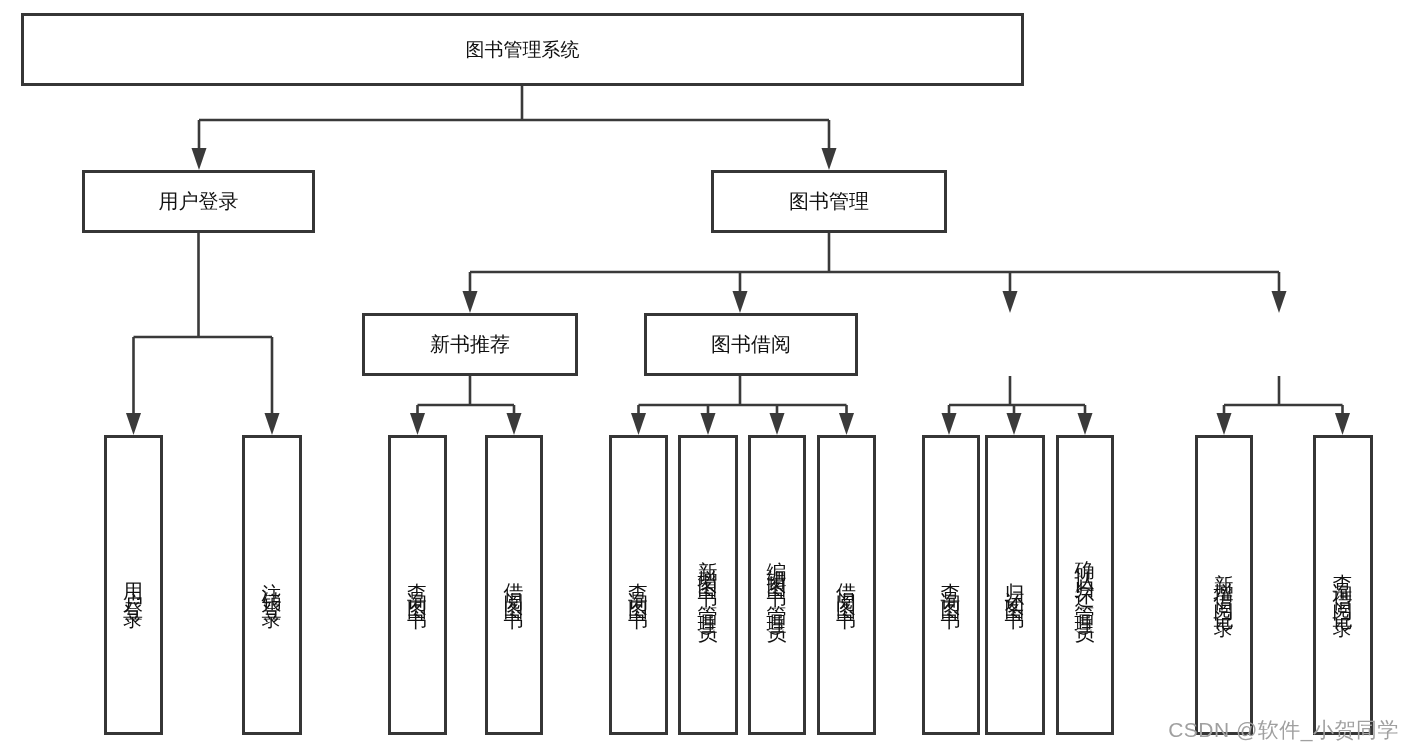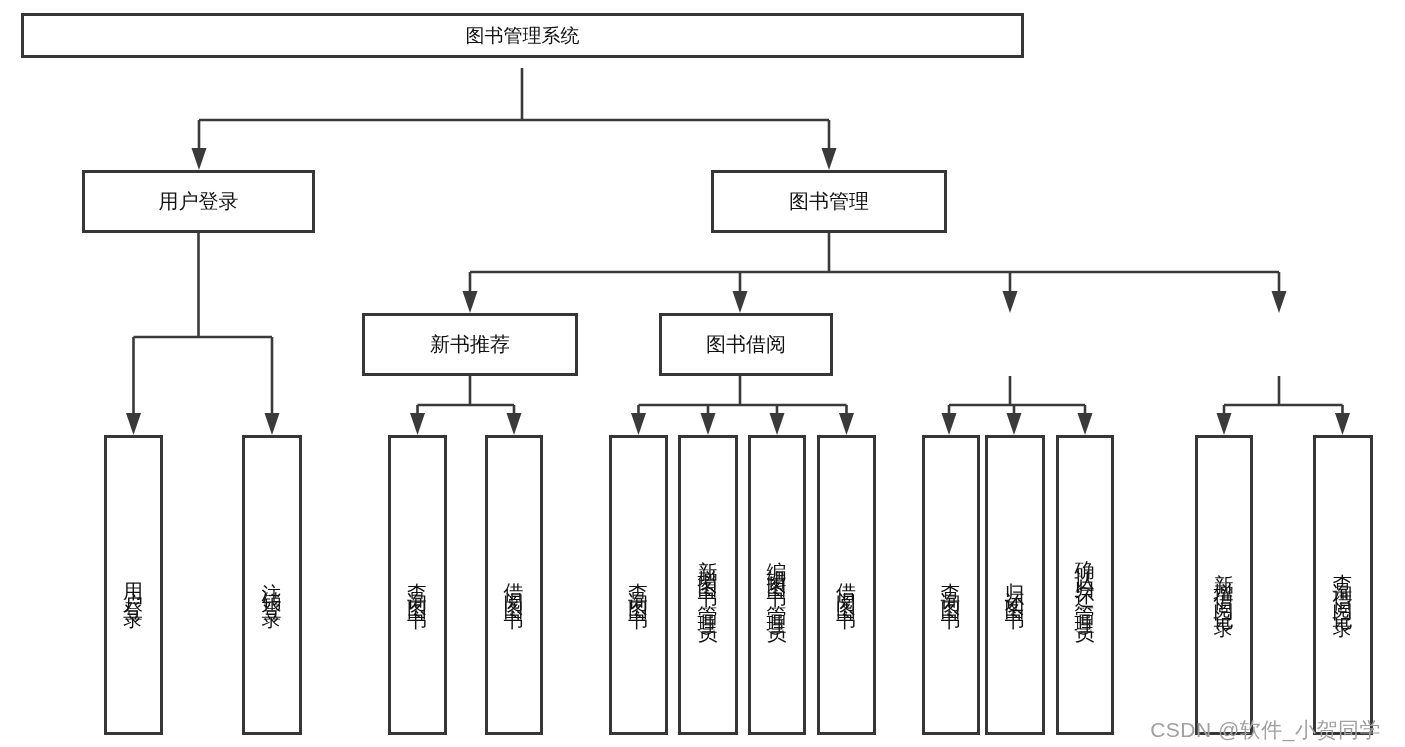--- a/index.html
+++ b/index.html
@@ -29,21 +29,21 @@
     display: flex;
     align-items: center;
     justify-content: center;
     color: #111111;
     z-index: 2;
   }
   .root-box {
     left: 21px;
     top: 13px;
     width: 1003px;
-    height: 45px;
+    height: 73px;
     font-size: 19px;
   }
   .l2 {
     top: 170px;
     height: 63px;
     font-size: 20px;
   }
   .l3 {
     top: 313px;
     height: 63px;
@@ -55,21 +55,21 @@
     font-size: 20px;
   }
   .vtext {
     writing-mode: vertical-rl;
     letter-spacing: 9px;
     line-height: 1.0;
     white-space: nowrap;
   }
   .watermark {
     position: absolute;
-    right: 24px;
+    right: 6px;
     bottom: 3px;
     font-size: 21px;
     color: #a0a0a0;
     z-index: 3;
     letter-spacing: 0.5px;
     margin-left: 40px;
   }
 </style>
 </head>
 <body>
@@ -123,21 +123,21 @@
   <div class="box l2" style="left:82px;width:233px">
     <span>用户登录</span>
   </div>
   <div class="box l2" style="left:711px;width:236px">
     <span>图书管理</span>
   </div>
 
   <div class="box l3" style="left:362px;width:216px">
     <span>新书推荐</span>
   </div>
-  <div class="box l3" style="left:659px;width:174px">
+  <div class="box l3" style="left:644px;width:214px">
     <span>图书借阅</span>
   </div>
 
   <div class="box leaf" style="left:104px;width:59px">
     <span class="vtext">用户登录</span>
   </div>
   <div class="box leaf" style="left:242px;width:60px">
     <span class="vtext">注销登录</span>
   </div>
 

